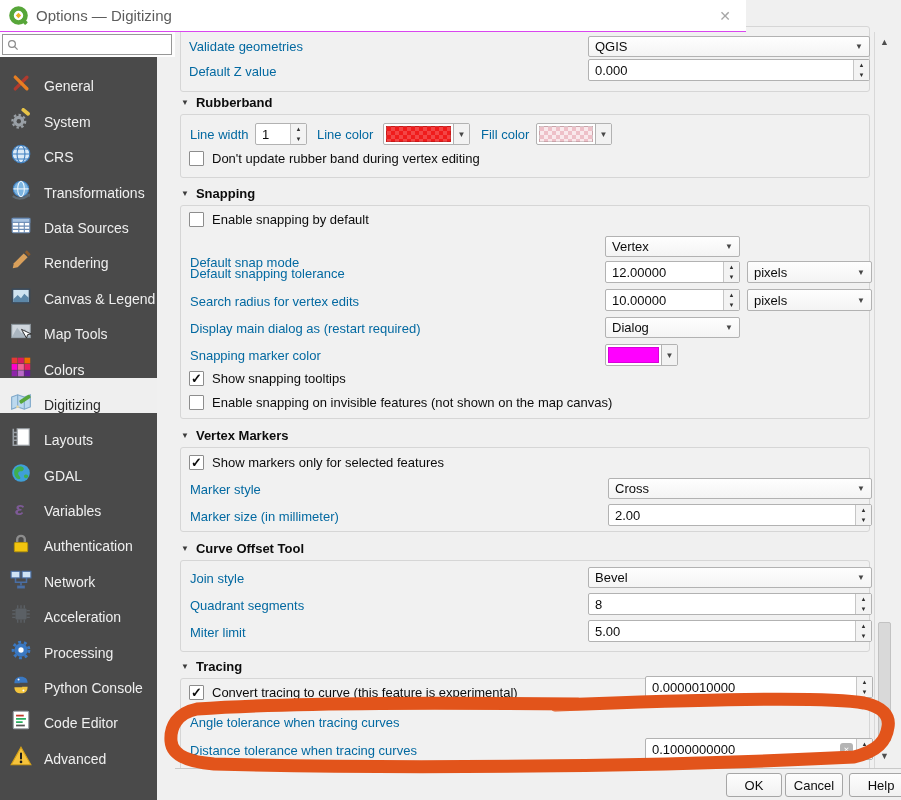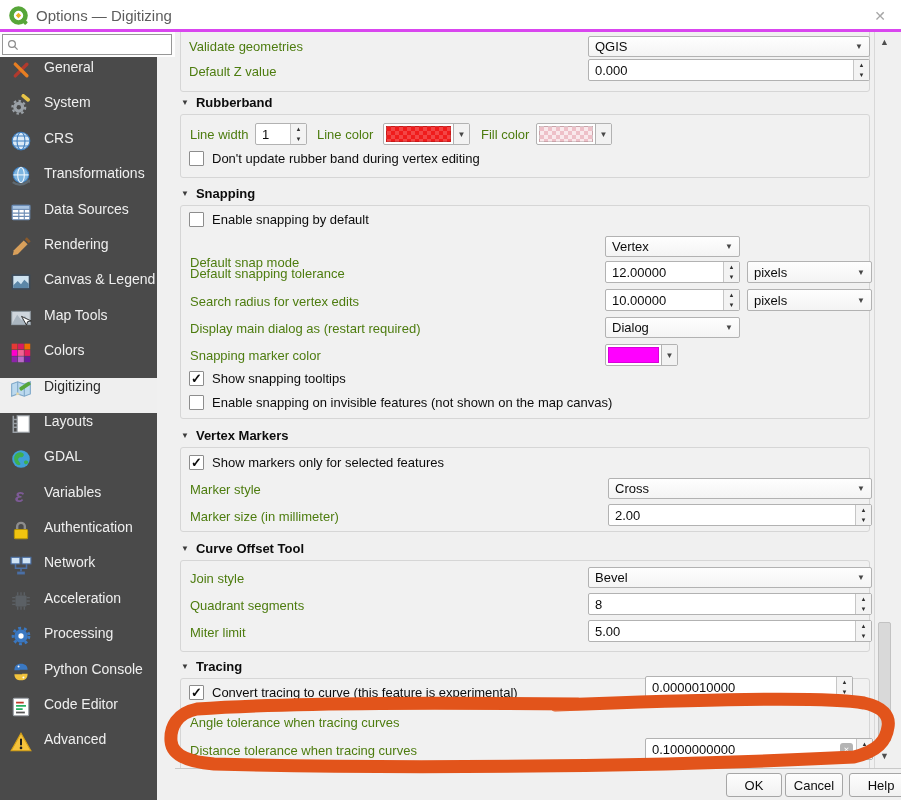--- a/index.html
+++ b/index.html
@@ -1,37 +1,37 @@
 <!DOCTYPE html>
 <html><head>
 <meta charset="utf-8">
 <style>
 *{margin:0;padding:0;box-sizing:border-box}
 html,body{background:#ddd}
 body{font-family:"Liberation Sans",sans-serif}
 .win{position:relative;width:901px;height:800px;background:#f0f0f0;outline:1px solid #a9a9a9;overflow:hidden;margin:0 auto}
-.titlebar{position:absolute;left:0;top:0;width:901px;height:32px;background:#fff;border-bottom:3px solid #d946ef;z-index:10}
+.titlebar{position:absolute;left:0;top:0;width:746px;height:32px;background:#fff;border-bottom:1px solid #d946ef;z-index:10}
 .title{position:absolute;left:36px;top:7px;font-size:15px;color:#5d5d5d;white-space:nowrap}
 .logo{position:absolute;left:8px;top:5px;width:22px;height:22px}
 .closebtn{position:absolute;right:8px;top:5px;width:26px;height:22px;text-align:center;line-height:22px;font-size:14px;color:#a6a6a6}
 .searchstrip{position:absolute;left:0;top:32px;width:175px;height:25px;background:#fdfdfd;z-index:9}
 .searchbox{position:absolute;left:2px;top:34px;width:170px;height:21px;background:#fff;border:1px solid #979797;display:flex;align-items:center;padding-left:4px;z-index:11}
 .searchbox input{border:none;outline:none;flex:1;font-size:12px;min-width:0;background:transparent}
 .sidebar{position:absolute;left:0;top:57px;width:157px;height:743px;background:#4a4a4a;padding-top:2px;z-index:2}
-.si{height:35.4px;display:flex;align-items:flex-start;padding-left:10px;color:#efefef;font-size:14px;white-space:nowrap}
+.si{height:35.4px;display:flex;align-items:flex-end;padding-left:10px;color:#efefef;font-size:14px;white-space:nowrap}
 .si.selected{background:#efefef;color:#2a2a2a}
 .ic{width:22px;height:22px;flex:0 0 22px;margin-right:12px;display:flex;align-items:center;justify-content:center}
 .ic svg{width:22px;height:22px}
 .sgutter{position:absolute;left:157px;top:57px;width:18px;height:743px;background:#f0f0f0;z-index:2}
 .sarr{position:absolute;width:18px;height:14px;text-align:center;font-size:8px;color:#4e4e4e;line-height:14px}
 .sthumb{position:absolute;left:3px;width:12px;height:16px;background:#cdcdcd;border-radius:2px}
 .grp{position:absolute;background:#f1f1f1;border:1px solid #d6d6d6;border-radius:3px;z-index:1}
 .hdr{position:absolute;font-size:13px;font-weight:bold;color:#0c0c0c;display:flex;align-items:center;gap:7px;white-space:nowrap;z-index:3}
 .tri{font-size:8px;color:#3c3c3c}
-.lb{position:absolute;font-size:13px;color:#4d7c0f;line-height:21px;white-space:nowrap;z-index:3}
+.lb{position:absolute;font-size:13px;color:#0369a1;line-height:21px;white-space:nowrap;z-index:3}
 .combo{position:absolute;height:21px;background:linear-gradient(#fefefe,#f4f4f4);border:1px solid #b2b2b2;border-radius:2px;display:flex;align-items:center;font-size:13px;color:#0c0c0c;padding-left:6px;z-index:3}
 .ca{margin-left:auto;padding-right:6px;font-size:8px;color:#474747}
 .spin{position:absolute;height:22px;background:#fff;border:1px solid #b2b2b2;border-radius:2px;display:flex;align-items:stretch;font-size:13px;color:#0c0c0c;z-index:3}
 .sv{flex:1;display:flex;align-items:center;padding-left:6px;min-width:0}
 .clear{align-self:center;width:13px;height:13px;border-radius:3px;background:#b4b4b4;color:#fff;font-size:7px;line-height:13px;text-align:center;margin-right:3px;flex:0 0 13px}
 .sb{width:16px;border-left:1px solid #c6c6c6;background:#f3f3f3;display:flex;flex-direction:column}
 .sb span{flex:1;font-size:6px;color:#2f2f2f;text-align:center;line-height:10px}
 .colorbtn{position:absolute;height:22px;border:1px solid #b2b2b2;border-radius:2px;display:flex;background:#fff;overflow:hidden;z-index:3}
 .swatch{flex:1;margin:2px;border:1px solid rgba(0,0,0,.15)}
 .checker-faint{background-image:linear-gradient(45deg,rgba(255,255,255,.18) 25%,transparent 25%,transparent 75%,rgba(255,255,255,.18) 75%),linear-gradient(45deg,rgba(255,255,255,.18) 25%,transparent 25%,transparent 75%,rgba(255,255,255,.18) 75%);background-size:8px 8px;background-position:0 0,4px 4px}
@@ -438,21 +438,21 @@
   <div class="hdr" style="left:181px;top:659px">
     <span class="tri">▼</span>
     <span>Tracing</span>
   </div>
   <div class="grp" style="left:180px;top:678px;width:690px;height:122px"></div>
   <span class="cbx" style="left:189px;top:685px">
       <span>✓</span>
     </span>
   <span class="cblb" style="left:212px;top:685px">Convert tracing to curve (this feature is experimental)</span>
   <span class="lb" style="left:190px;top:712px">Angle tolerance when tracing curves</span>
-  <div class="spin" style="left:645px;top:676px;width:208px">
+  <div class="spin" style="left:645px;top:676px;width:228px">
     <span class="sv">0.0000010000</span>
     <span class="sb">
         <span>▲</span>
         <span>▼</span>
       </span>
   </div>
   <span class="lb" style="left:190px;top:740px">Distance tolerance when tracing curves</span>
   <div class="spin" style="left:645px;top:738px;width:228px">
     <span class="sv">0.1000000000</span>
     <span class="clear">✕</span>

